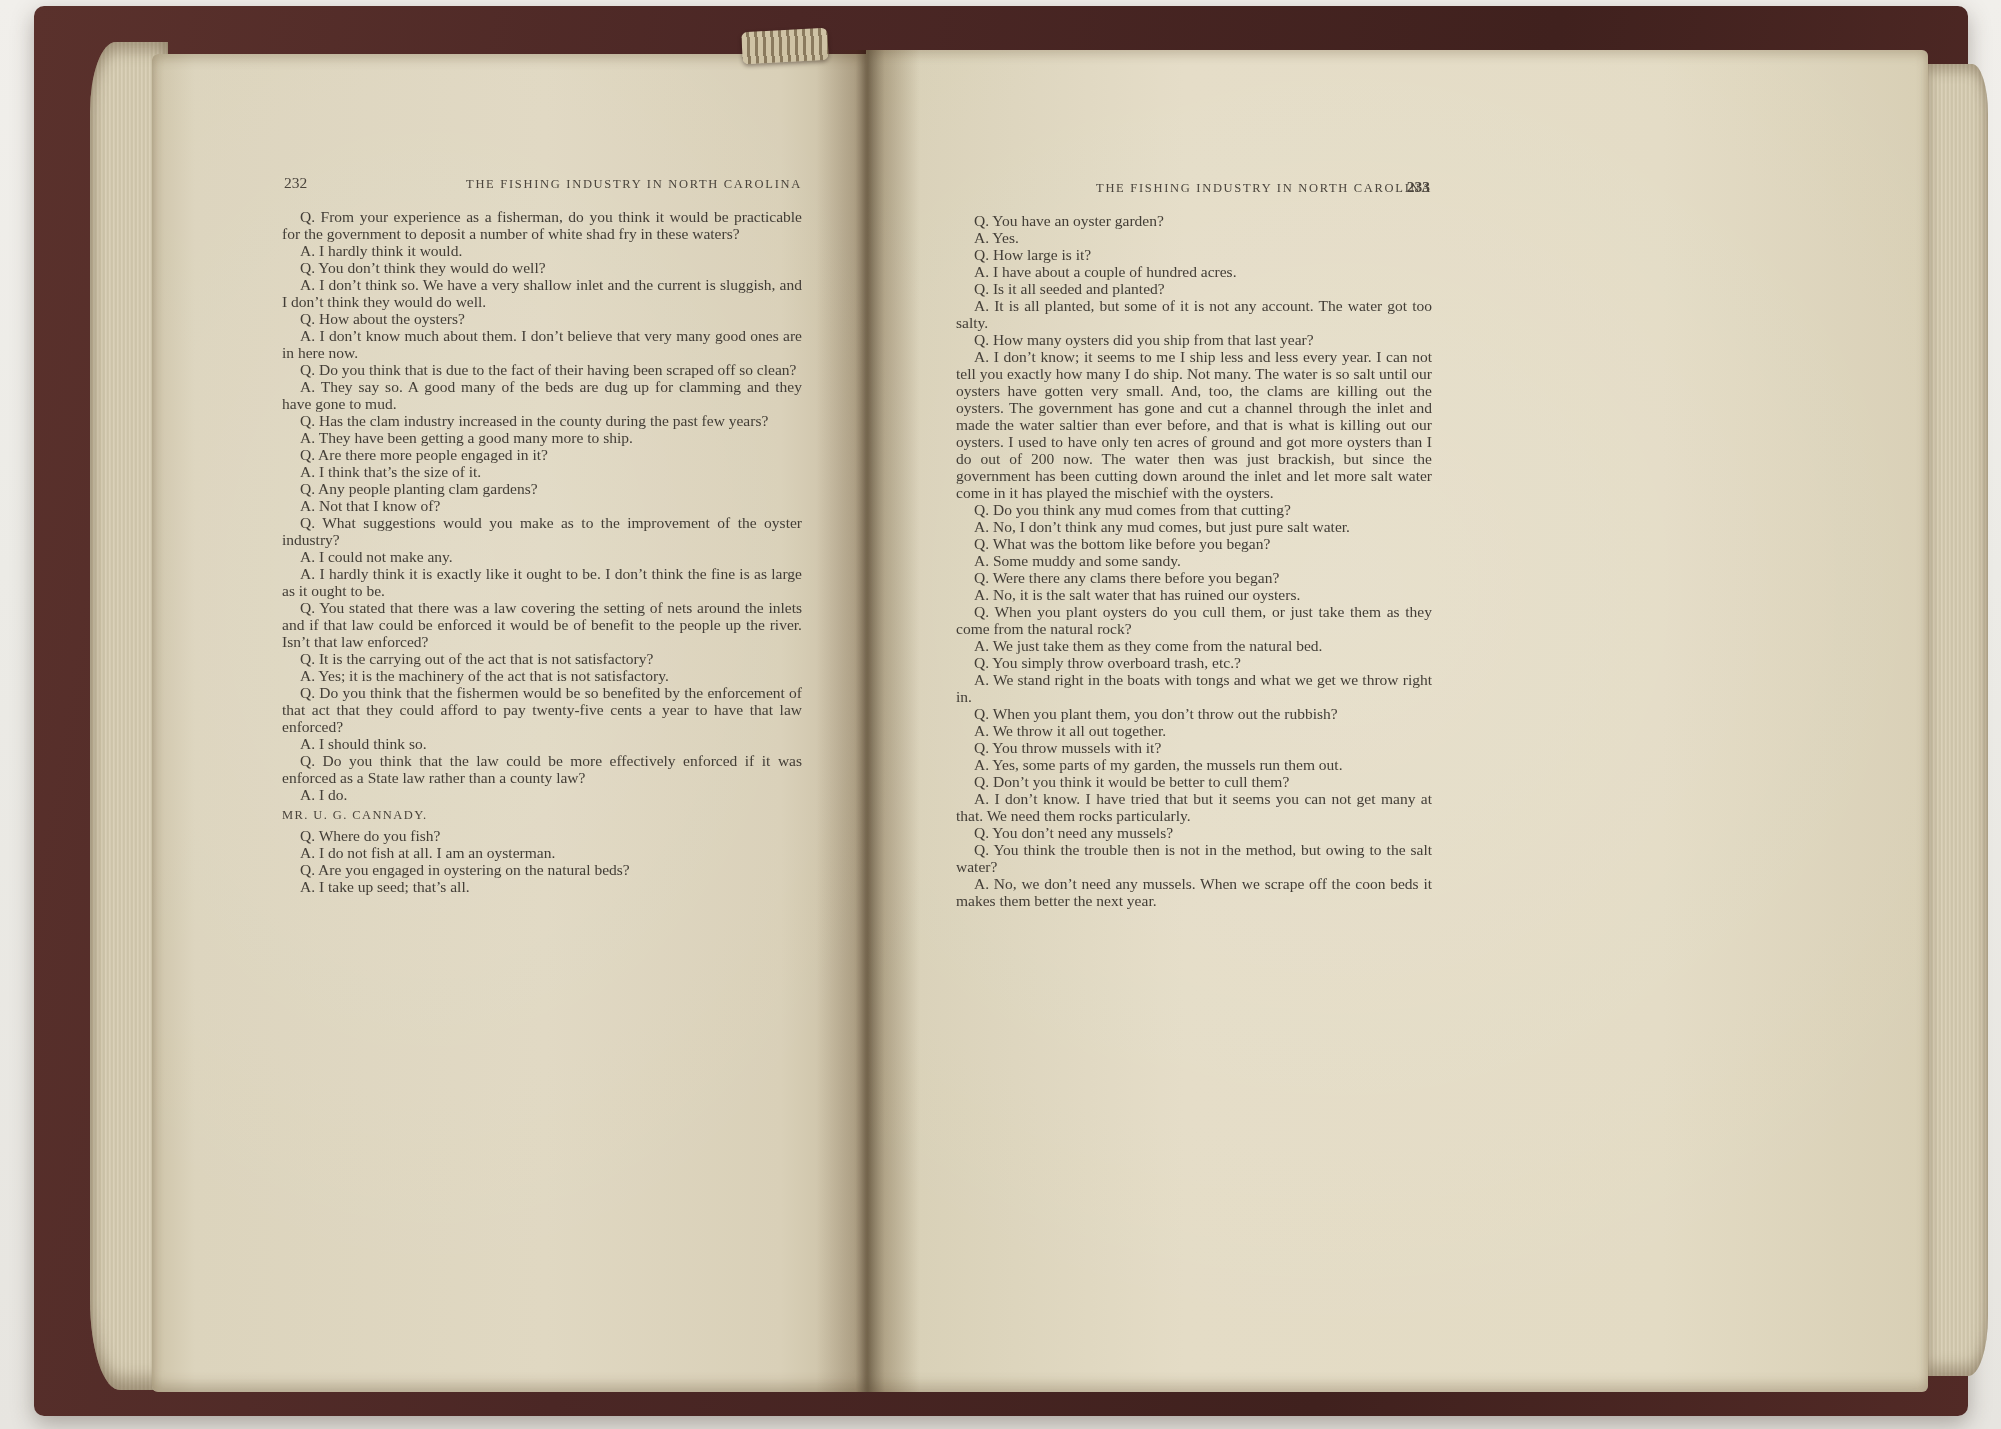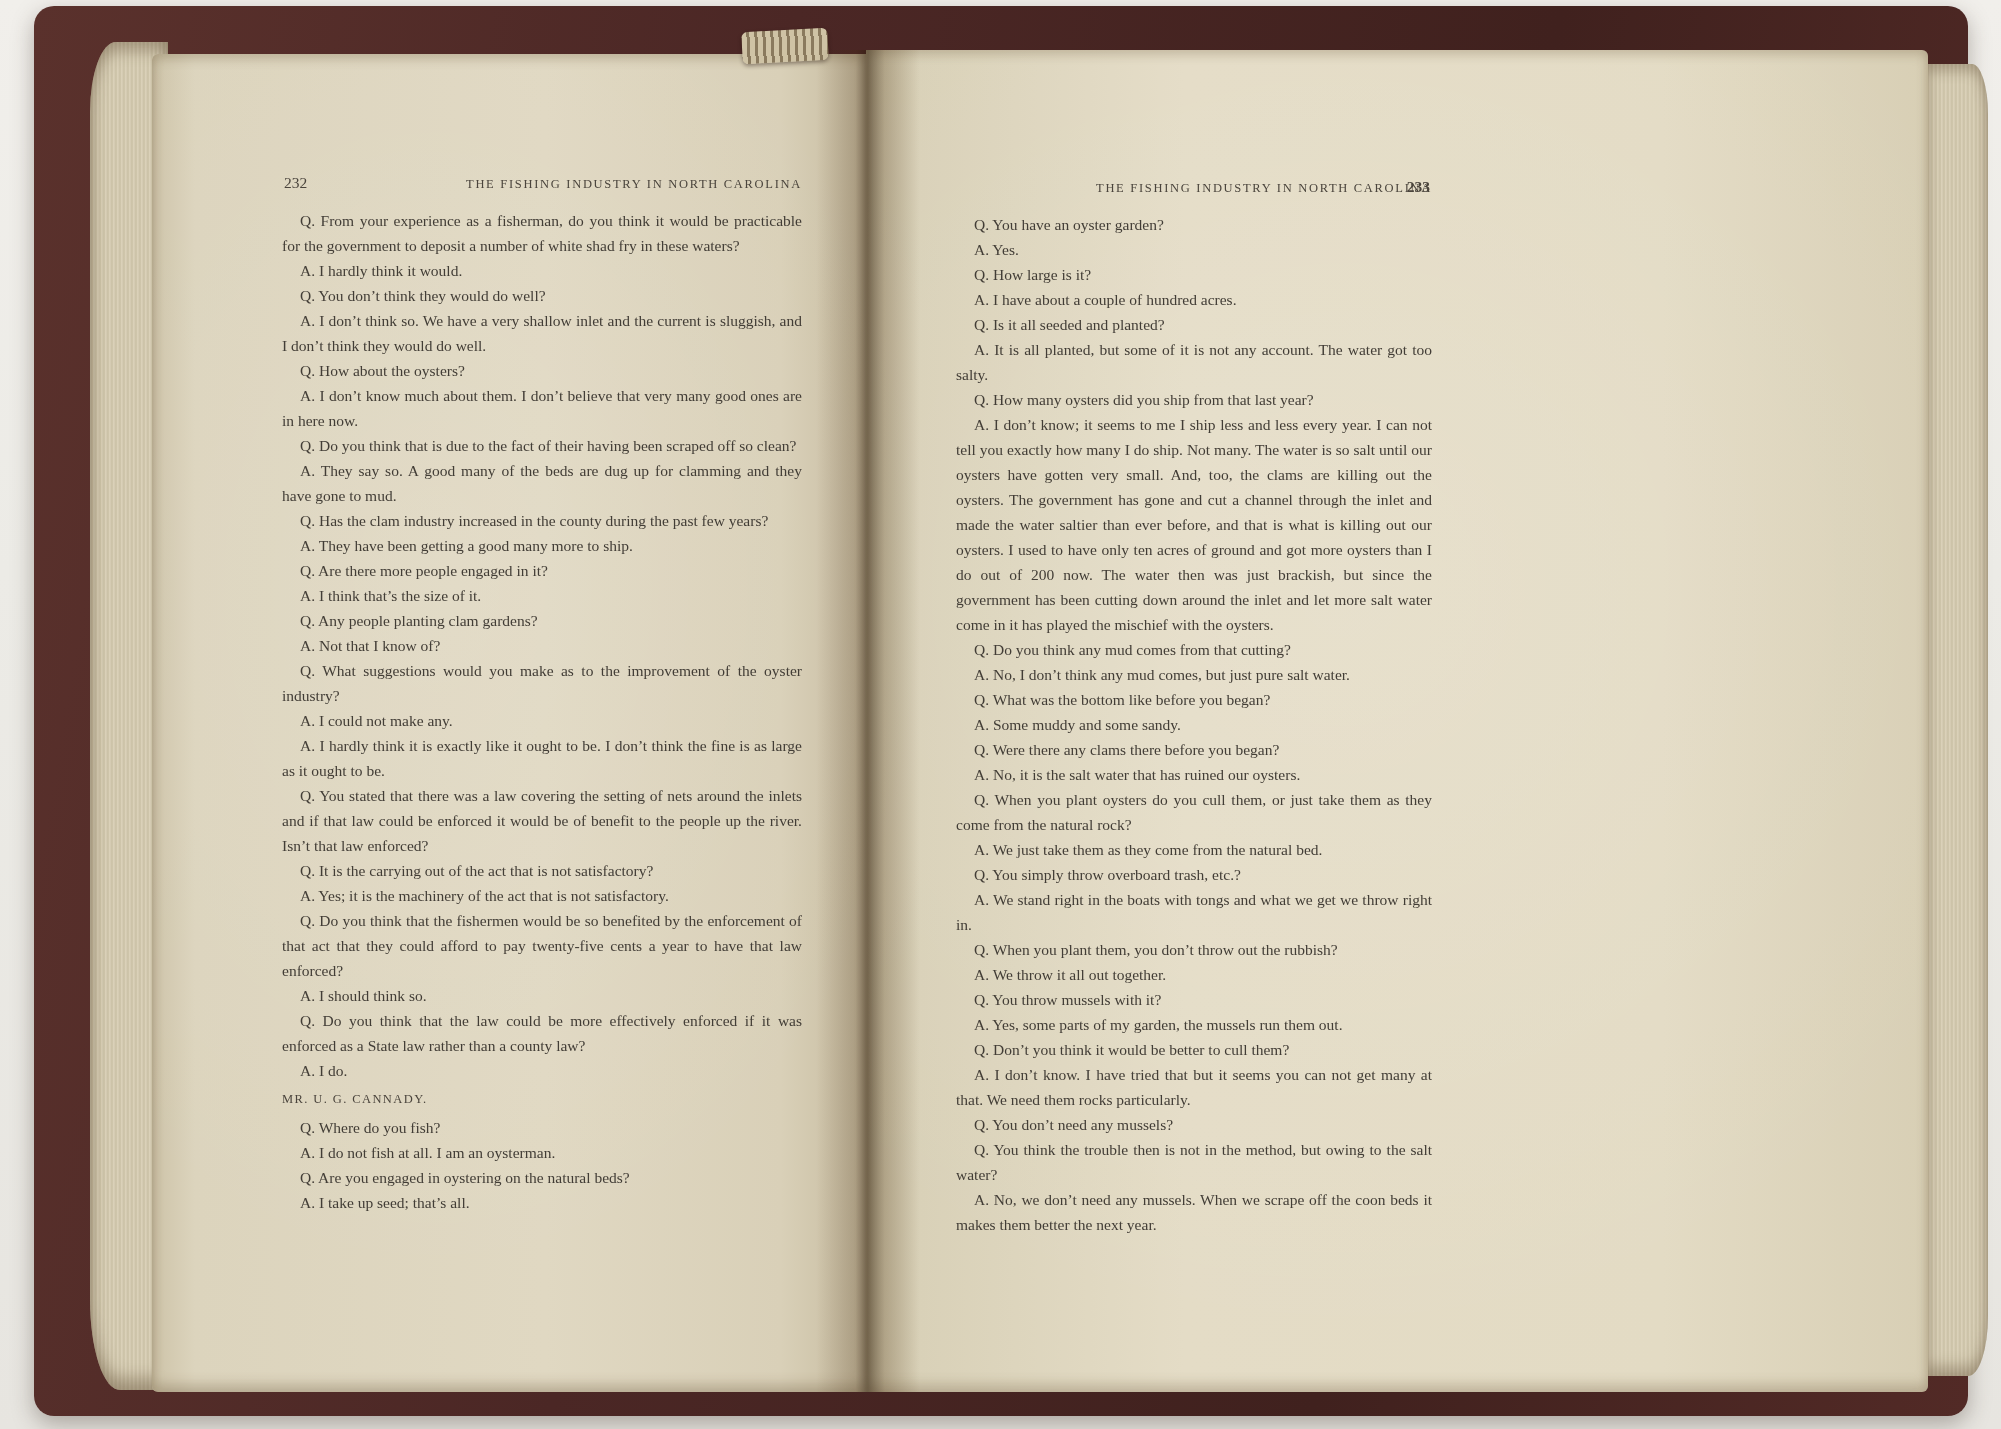--- a/index.html
+++ b/index.html
@@ -12,21 +12,21 @@
   .photo {
     position: relative;
     width: 2001px; height: 1429px;
     background: linear-gradient(180deg, #f1efeb 0%, #ecebe6 40%, #e7e5e0 100%);
   }
   
   .book {
     position: absolute; left: 34px; top: 6px;
     width: 1934px; height: 1410px;
     background: linear-gradient(100deg, #5a312c 0%, var(--cover, #4b2725) 35%, #40211e 70%, #522a26 100%);
-    border-radius: 20px;
+    border-radius: 10px;
     box-shadow: 0 8px 22px rgba(60,50,40,0.35);
   }
   
   .headband {
     position: absolute; left: 708px; top: 24px; width: 86px; height: 32px;
     background: repeating-linear-gradient(90deg, #cfc3a5 0 5px, #8a7a5e 5px 8px);
     border-radius: 6px;
     transform: rotate(-3deg);
     z-index: 3;
     box-shadow: 0 2px 4px rgba(30,15,10,0.4);
@@ -83,21 +83,21 @@
   .page-header { position: relative; height: 22px; margin-bottom: 12px; }
   .running-title {
     display: block; text-align: right;
     font-size: 12.5px; letter-spacing: 1.7px;
     color: #4a443c; padding-top: 3px;
   }
   .page-num { position: absolute; top: 0; font-size: 15.5px; color: #4a443c; }
   .page-num-left  { left: 2px; }
   .page-num-right { right: 2px; font-weight: bold; }
   .page-body {
-    font-size: 15.5px; line-height: 25px;
+    font-size: 15.5px; line-height: 17px;
     text-align: justify;
   }
   .qa-para { text-indent: 18px; }
   .section-heading {
     text-indent: 0;
     font-size: 12.5px; letter-spacing: 1.4px;
     margin: 4px 0 3px 0; color: #4a443c;
   }
 </style>
 </head>

